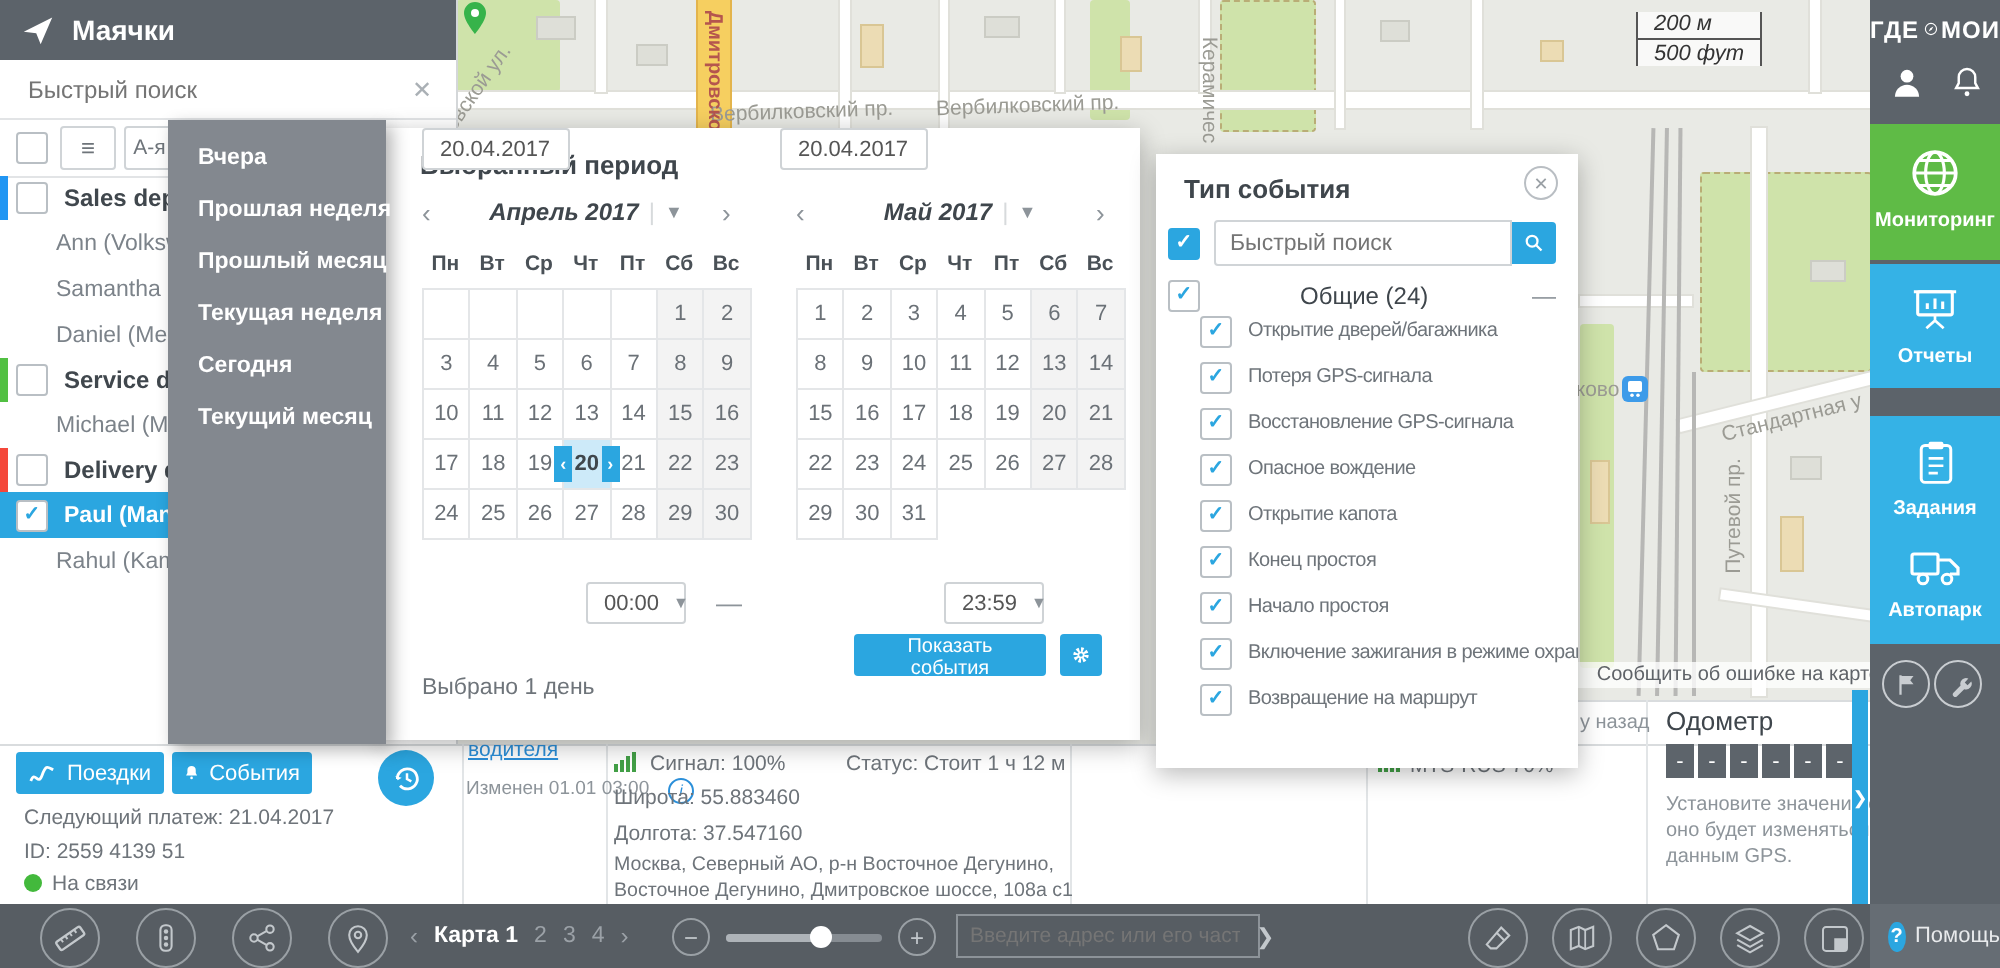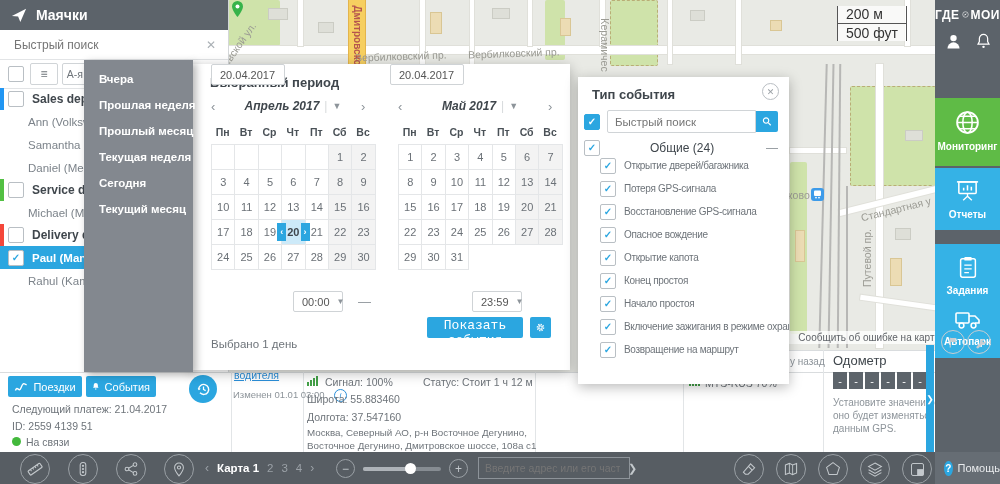--- a/index.html
+++ b/index.html
@@ -9,21 +9,21 @@
   .road-h{position:absolute;background:#fff;box-shadow:0 0 0 1px #e0e0da;}
   .road-v{position:absolute;background:#fff;box-shadow:0 0 0 1px #e0e0da;}
   .road-y{position:absolute;background:#f6cf60;border-left:1px solid #e3b44c;border-right:1px solid #e3b44c;}
   .park{position:absolute;background:#cfe3aa;border-radius:2px;}
   .park.dashed{border:1px dashed #b9ad76;}
   .bldg{position:absolute;background:#dedfd8;border:1px solid #cbccc4;}
   .bldg.tan{background:#ecdcb4;border-color:#d9c694;}
   .rail{position:absolute;background:#b7b7b5;}
   .maplabel{position:absolute;color:#9b9b94;font-size:10.5px;white-space:nowrap;}
   .maplabel.red{color:#b5554e;font-weight:700;font-size:10px;}
-  #map-scale{position:absolute;left:837px;top:6px;background:rgba(255,255,255,.72);border-left:1px solid #555;border-right:1px solid #555;font-size:14px;color:#333;z-index:1;}
+  #map-scale{position:absolute;left:818px;top:6px;background:rgba(255,255,255,.72);border-left:1px solid #555;border-right:1px solid #555;font-size:11px;color:#333;z-index:1;font-style:italic;}
   #map-scale .row1{padding:0 8px 1px 8px;border-bottom:1px solid #555;}
   #map-scale .row2{padding:1px 8px 0 8px;}
   #map-attribution{position:absolute;left:735px;top:331px;width:203px;text-align:right;font-size:10px;color:#5f6368;background:rgba(255,255,255,.78);padding:1px 2px;white-space:nowrap;z-index:1;}
   #map-attribution span{margin-left:9px;}
   #station-icon{position:absolute;left:811px;top:188px;width:13px;height:13px;background:#3d9be9;border-radius:3px;display:flex;align-items:center;justify-content:center;}
   #green-pin{position:absolute;left:231px;top:1px;}
   
   #left-panel{position:absolute;left:0;top:0;width:228px;height:452px;background:#fff;border-right:1px solid #d4d7d9;z-index:10;}
   #lp-header{height:30px;background:#5c636a;display:flex;align-items:center;color:#fff;}
   #lp-header .t{font-size:14px;font-weight:700;margin-left:9px;}
@@ -79,21 +79,21 @@
   .cal-cell .arr-l{left:-5px;}
   .cal-cell .arr-r{right:-5px;}
   .dt{position:absolute;top:0;height:19px;border:1px solid #cfd3d6;border-radius:2px;font-size:11px;color:#555;font-family:inherit;padding:0 0 0 8px;outline:0;}
   #from-date{left:18px;width:64px;}
   #to-date{left:197px;width:64px;}
   .tsel{position:absolute;top:227px;height:19px;border:1px solid #cfd3d6;border-radius:2px;font-size:11px;color:#555;display:flex;align-items:center;padding-left:8px;cursor:pointer;}
   #from-time{left:100px;width:40px;}
   #to-time{left:279px;width:40px;}
   .tsel .caret{margin-left:7px;color:#8d949a;font-size:8px;}
   #range-dash{position:absolute;left:165px;top:230px;color:#8d949a;font-size:13px;}
-  #show-events-btn{position:absolute;left:234px;top:253px;width:96px;height:21px;background:#2ba6e0;color:#fff;border:0;border-radius:2px;font-size:13px;font-family:Liberation Mono, monospace;cursor:pointer;}
+  #show-events-btn{position:absolute;left:234px;top:253px;width:96px;height:21px;background:#2ba6e0;color:#fff;border:0;border-radius:2px;font-size:10px;font-family:Liberation Sans, sans-serif;cursor:pointer;}
   #gear-btn{position:absolute;left:337px;top:253px;width:21px;height:21px;background:#2ba6e0;border:0;border-radius:2px;display:flex;align-items:center;justify-content:center;cursor:pointer;}
   #pd-summary{position:absolute;left:18px;top:274px;font-size:11.5px;color:#6e747a;}
   
   #event-panel{position:absolute;left:578px;top:64px;width:211px;height:307px;background:#fff;box-shadow:0 3px 12px rgba(0,0,0,.28);z-index:35;overflow:hidden;margin-top:13px;}
   #ep-title{position:absolute;left:14px;top:10px;font-size:13px;font-weight:700;color:#3f464c;}
   #ep-close{position:absolute;left:184px;top:6px;width:15px;height:15px;border:1px solid #b9bec3;border-radius:50%;color:#9aa0a5;font-size:9px;display:flex;align-items:center;justify-content:center;cursor:pointer;}
   #ep-search{position:absolute;left:6px;top:33px;display:flex;align-items:center;}
   #ep-search input{width:138px;height:19px;border:1px solid #d0d4d7;border-radius:2px 0 0 2px;margin-left:7px;font-size:11.5px;color:#555;padding-left:7px;outline:0;font-family:inherit;}
   #ep-search-btn{width:22px;height:21px;background:#2ba6e0;border:0;border-radius:0 2px 2px 0;display:flex;align-items:center;justify-content:center;cursor:pointer;}
   #ep-group{position:absolute;left:6px;top:63px;width:198px;display:flex;align-items:center;gap:42px;}
@@ -119,21 +119,21 @@
   #history-btn{position:absolute;left:189px;top:375px;width:28px;height:28px;border-radius:50%;background:#2ba6e0;border:0;display:flex;align-items:center;justify-content:center;z-index:25;cursor:pointer;}
   #odometer-title{position:absolute;left:833px;top:353px;font-size:13px;color:#3f464c;z-index:22;}
   #odometer-digits{position:absolute;left:833px;top:372px;display:flex;gap:2px;z-index:22;}
   .odig{width:14px;height:17px;background:#5d646b;color:#fff;font-size:11px;display:flex;align-items:center;justify-content:center;}
   #odometer-hint{position:absolute;left:833px;top:396px;font-size:10px;color:#8d949a;line-height:13px;z-index:22;white-space:nowrap;}
   #blue-strip{position:absolute;left:926px;top:345px;width:8px;height:107px;background:#2ba6e0;z-index:26;display:flex;align-items:center;justify-content:center;color:#fff;font-size:9px;cursor:pointer;}
   
   #sidebar{position:absolute;left:935px;top:0;width:65px;height:484px;background:#5c636a;z-index:50;}
   #logo{display:flex;align-items:center;justify-content:center;gap:2px;color:#fff;font-weight:700;font-size:12px;letter-spacing:.5px;margin-top:7px;}
   #sb-icons{display:flex;justify-content:center;gap:14px;margin-top:11px;}
-  .tile{position:absolute;left:0;width:65px;display:flex;flex-direction:column;align-items:center;color:#fff;cursor:pointer;margin-top:36px;}
+  .tile{position:absolute;left:0;width:65px;display:flex;flex-direction:column;align-items:center;color:#fff;cursor:pointer;}
   .tile span{font-size:10px;font-weight:700;margin-top:5px;}
   .tile svg{margin-top:11px;}
   #tile-0{top:62px;height:68px;}
   #tile-1{top:132px;height:62px;}
   #tile-2{top:208px;height:62px;}
   #tile-3{top:260px;height:62px;}
   .sb-circle{position:absolute;top:330px;width:22px;height:22px;border:1px solid #c9cdd1;border-radius:50%;display:flex;align-items:center;justify-content:center;cursor:pointer;}
   #sbc-1{left:6px;}
   #sbc-2{left:32px;}
   #help-seg{position:absolute;left:0;top:452px;width:65px;height:32px;background:#666d74;display:flex;align-items:center;}

